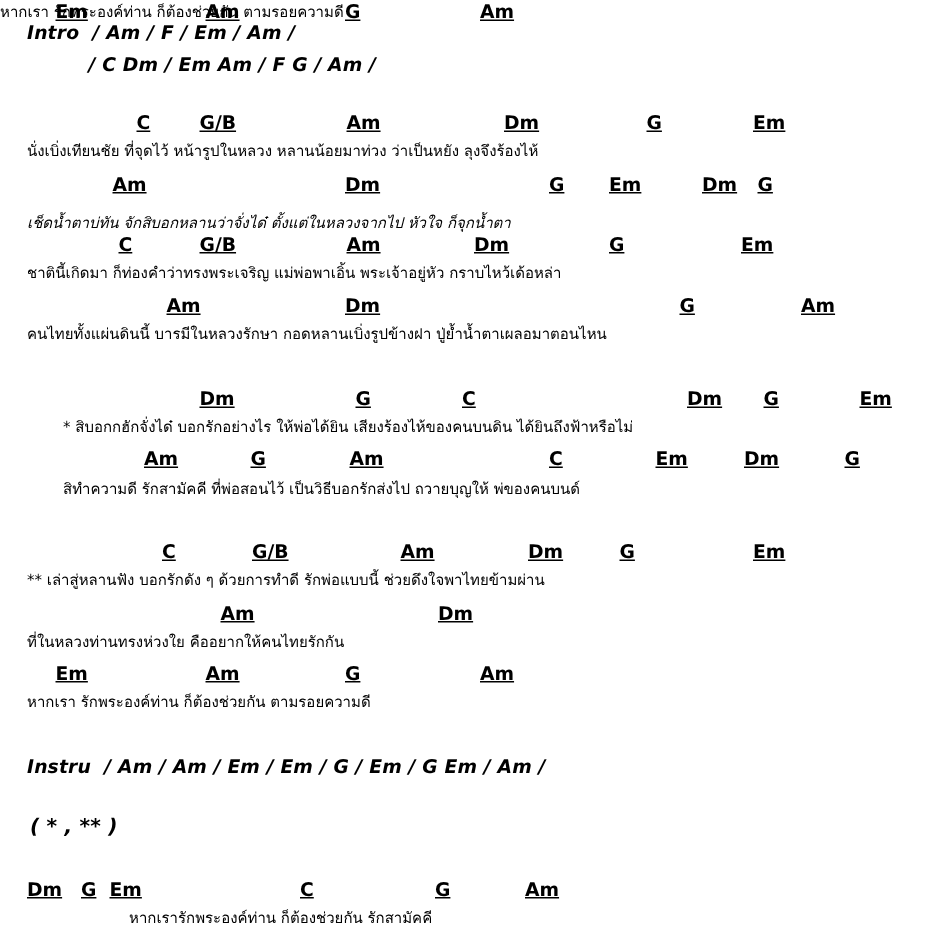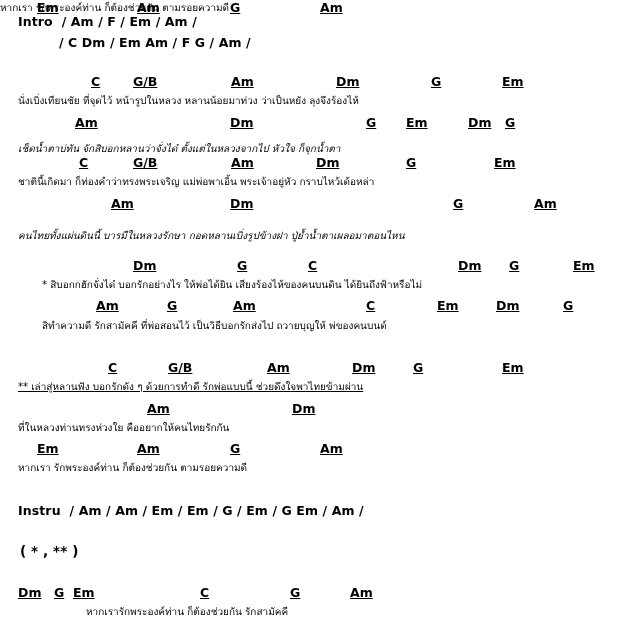--- a/index.html
+++ b/index.html
@@ -1,17 +1,17 @@
 <!DOCTYPE html>
 <html><head>
 <meta charset="utf-8">
 <style>
   html, body { margin: 0; padding: 0; background: #ffffff; }
   body { width: 620px; height: 630px; position: relative; overflow: hidden; font-family: "DejaVu Sans", sans-serif; color: #000; }
-  .ln { position: absolute; white-space: nowrap; }
+  .ln { position: absolute; white-space: nowrap; font-style: italic; }
   .hdr { font-weight: bold; font-size: 12.5px; letter-spacing: 0.1px; }
   .chord { position: absolute; font-weight: bold; font-size: 12.5px; white-space: nowrap; text-decoration: underline; }
   .lyric { position: absolute; font-size: 10px; white-space: nowrap; font-family: "DejaVu Sans", sans-serif; }
 </style>
 </head>
 <body>
 
 <div class="ln hdr" style="left:18px; top:14px;">
   <span>Intro</span>&nbsp;&nbsp;<span>/ Am / F / Em / Am /</span>
 </div>
@@ -38,21 +38,21 @@
     <span class="chord" style="left: 133px; top: 155px;">G/B</span>
     <span class="chord" style="left: 231px; top: 155px;">Am</span>
     <span class="chord" style="left: 316px; top: 155px;">Dm</span>
     <span class="chord" style="left: 406px; top: 155px;">G</span>
     <span class="chord" style="left: 494px; top: 155px;">Em</span>
     <span class="lyric" style="left: 18px; top: 174px;">ชาตินี้เกิดมา ก็ท่องคำว่าทรงพระเจริญ  แม่พ่อพาเอิ้น พระเจ้าอยู่หัว กราบไหว้เด้อหล่า</span>
     <span class="chord" style="left: 111px; top: 196px;">Am</span>
     <span class="chord" style="left: 230px; top: 196px;">Dm</span>
     <span class="chord" style="left: 453px; top: 196px;">G</span>
     <span class="chord" style="left: 534px; top: 196px;">Am</span>
-    <span class="lyric" style="left: 18px; top: 228px; font-style: italic;">คนไทยทั้งแผ่นดินนี้ บารมีในหลวงรักษา กอดหลานเบิ่งรูปข้างฝา ปู่ย้ำน้ำตาเผลอมาตอนไหน</span>
+    <span class="lyric" style="left: 18px; top: 215px;">คนไทยทั้งแผ่นดินนี้ บารมีในหลวงรักษา กอดหลานเบิ่งรูปข้างฝา ปู่ย้ำน้ำตาเผลอมาตอนไหน</span>
   </div>
 
 <div id="chorus1">
     <span class="chord" style="left: 133px; top: 258px;">Dm</span>
     <span class="chord" style="left: 237px; top: 258px;">G</span>
     <span class="chord" style="left: 308px; top: 258px;">C</span>
     <span class="chord" style="left: 458px; top: 258px;">Dm</span>
     <span class="chord" style="left: 509px; top: 258px;">G</span>
     <span class="chord" style="left: 573px; top: 258px;">Em</span>
     <span class="lyric" style="left: 42px; top: 277px;">* สิบอกกฮักจั่งได๋ บอกรักอย่างไร ให้พ่อได้ยิน เสียงร้องไห้ของคนบนดิน ได้ยินถึงฟ้าหรือไม่</span>
@@ -66,21 +66,21 @@
     <span class="lyric" style="left: 42px; top: 318px;">สิทำความดี รักสามัคคี ที่พ่อสอนไว้  เป็นวิธีบอกรักส่งไป ถวายบุญให้ พ่ของคนบนด์</span>
   </div>
 
 <div id="chorus2">
     <span class="chord" style="left: 108px; top: 360px;">C</span>
     <span class="chord" style="left: 168px; top: 360px;">G/B</span>
     <span class="chord" style="left: 267px; top: 360px;">Am</span>
     <span class="chord" style="left: 352px; top: 360px;">Dm</span>
     <span class="chord" style="left: 413px; top: 360px;">G</span>
     <span class="chord" style="left: 502px; top: 360px;">Em</span>
-    <span class="lyric" style="left: 18px; top: 379px; text-decoration: underline;">** เล่าสู่หลานฟัง บอกรักดัง ๆ ด้วยการทำดี  รักพ่อแบบนี้ ช่วยดึงใจพาไทยข้ามผ่าน</span>
+    <span class="lyric" style="left: 18px; top: 379px;">** เล่าสู่หลานฟัง บอกรักดัง ๆ ด้วยการทำดี  รักพ่อแบบนี้ ช่วยดึงใจพาไทยข้ามผ่าน</span>
     <span class="chord" style="left: 147px; top: 401px;">Am</span>
     <span class="chord" style="left: 292px; top: 401px;">Dm</span>
     <span class="lyric" style="left: 18px; top: 420px;">ที่ในหลวงท่านทรงห่วงใย คืออยากให้คนไทยรักกัน</span>
     <span class="chord" style="left: 37px;">Em</span>
     <span class="chord" style="left: 137px;">Am</span>
     <span class="chord" style="left: 230px;">G</span>
     <span class="chord" style="left: 320px;">Am</span>
     <span class="lyric">หากเรา รักพระองค์ท่าน ก็ต้องช่วยกัน ตามรอยความดี</span>
     <span class="chord" style="left: 37px; top: 441px;">Em</span>
     <span class="chord" style="left: 137px; top: 441px;">Am</span>

